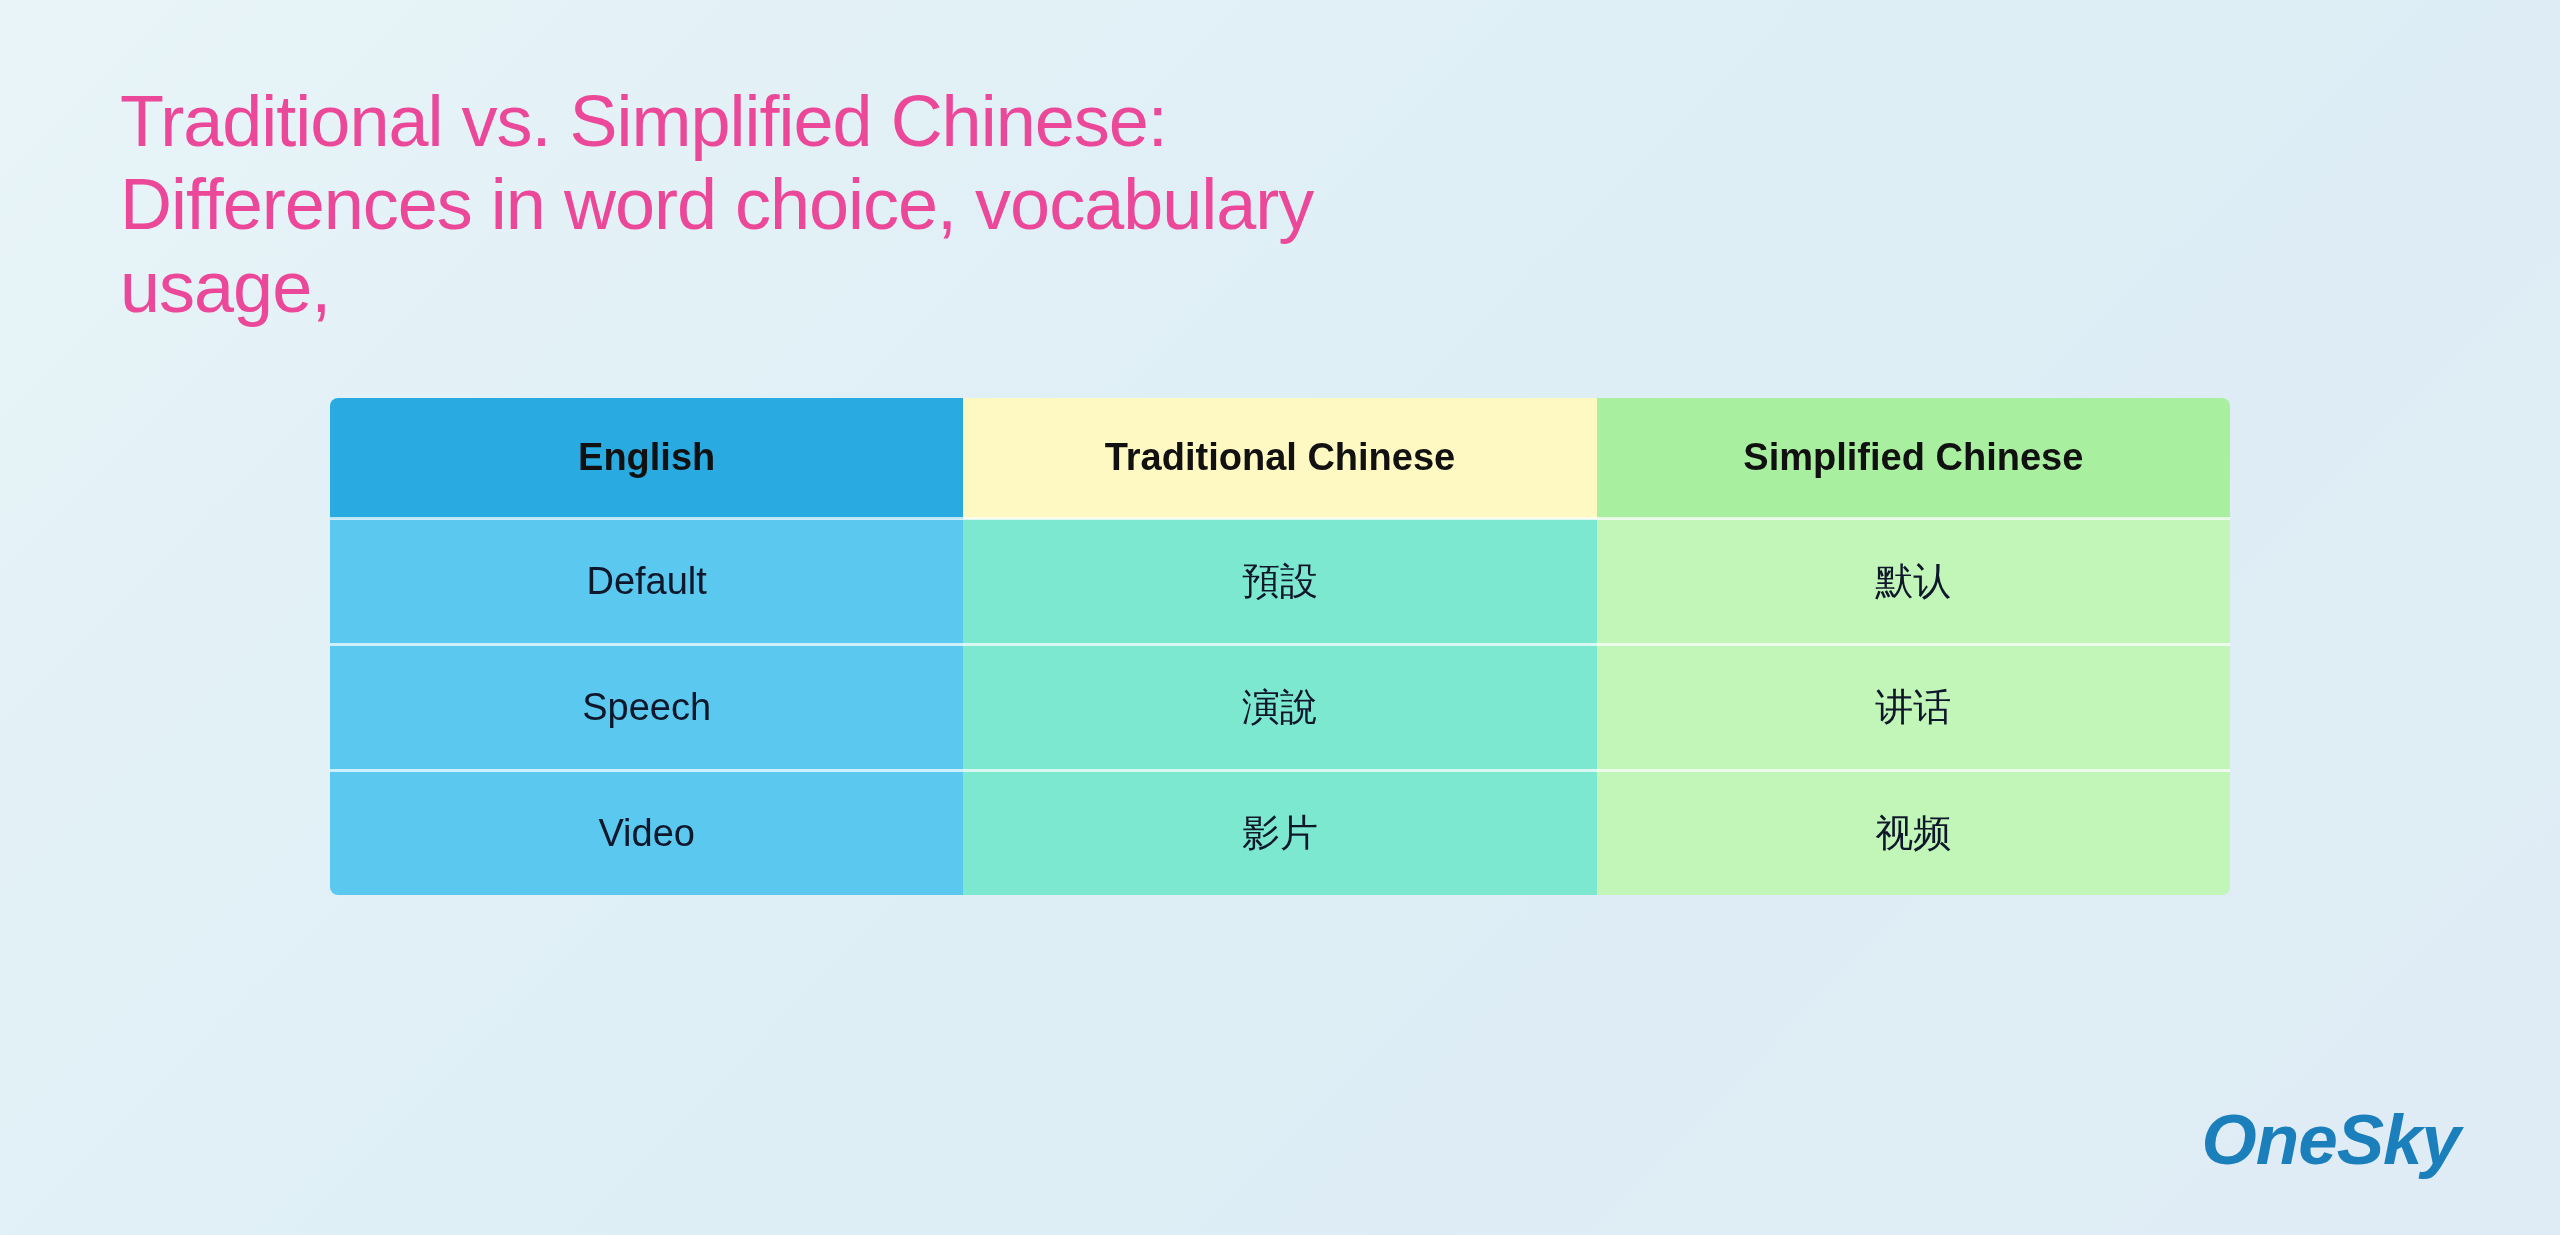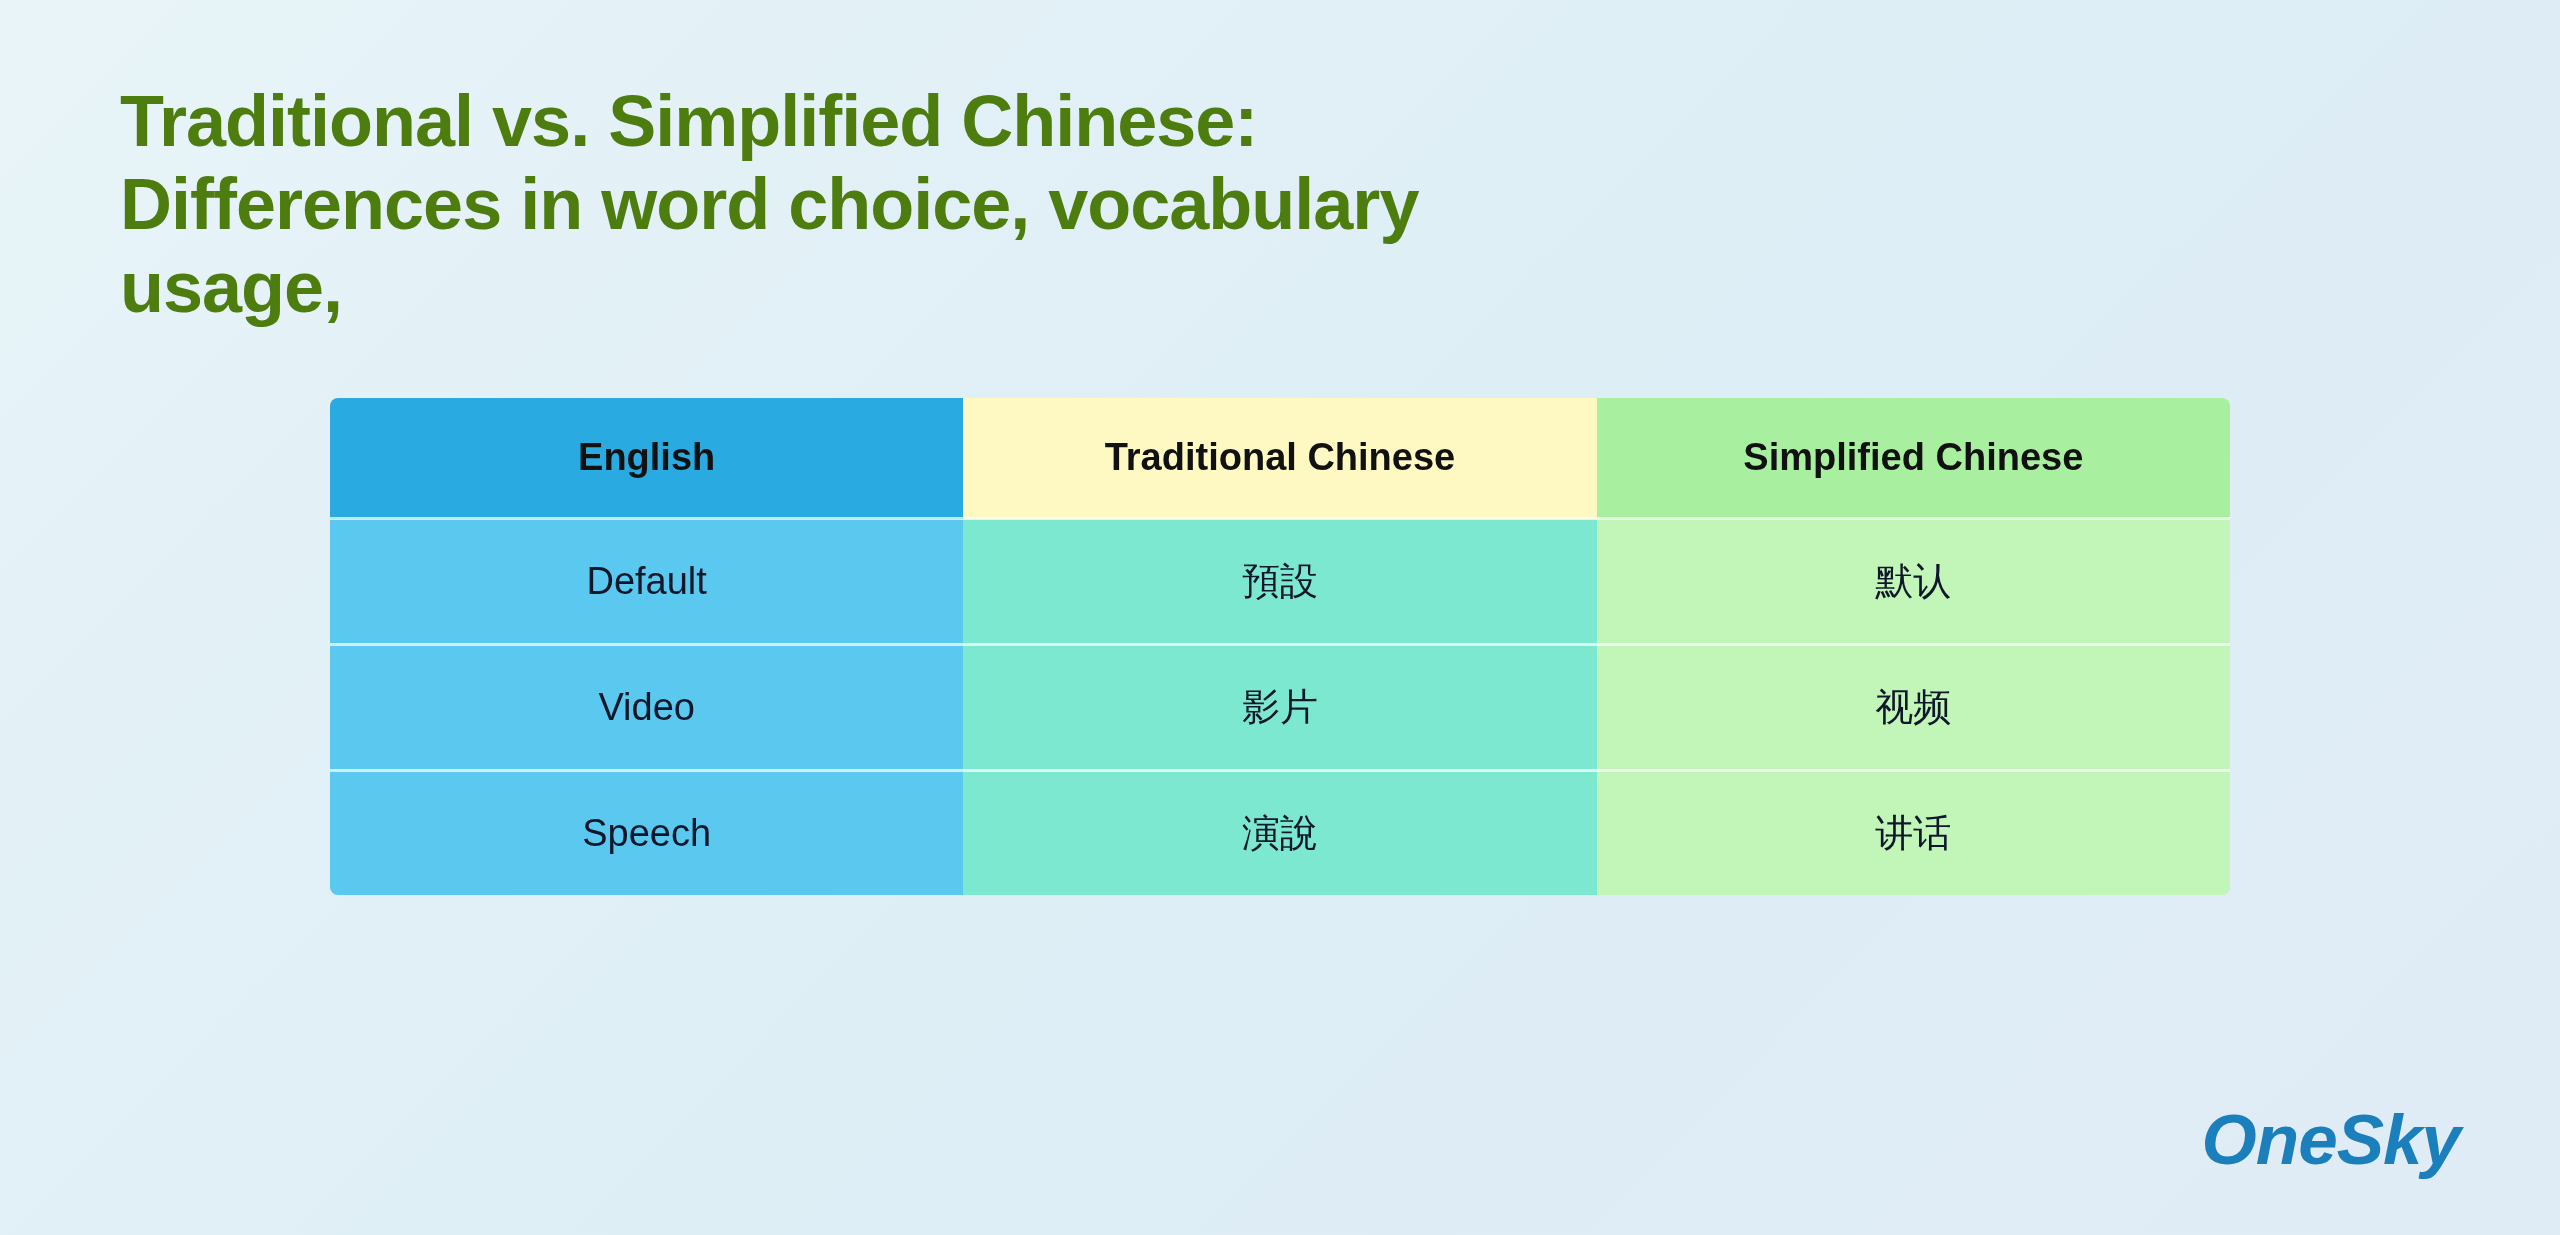--- a/index.html
+++ b/index.html
@@ -19,22 +19,22 @@
 
     .main-container {
       padding: 80px 120px 60px 120px;
       height: 100%;
       display: flex;
       flex-direction: column;
     }
 
     .page-title {
       font-size: 72px;
-      font-weight: 700;
-      color: #4d7c0f;
+      font-weight: 400;
+      color: #ec4899;
       line-height: 1.15;
       margin-bottom: 70px;
       max-width: 1400px;
       letter-spacing: -1px;
     }
 
     .table-wrapper {
       display: flex;
       justify-content: center;
       align-items: flex-start;
@@ -127,28 +127,28 @@
           <th class="col-simplified-header">Simplified Chinese</th>
         </tr>
       </thead>
       <tbody>
         <tr>
           <td class="col-english">Default</td>
           <td class="col-traditional">預設</td>
           <td class="col-simplified">默认</td>
         </tr>
         <tr>
+          <td class="col-english">Speech</td>
+          <td class="col-traditional">演說</td>
+          <td class="col-simplified">讲话</td>
+        </tr>
+        <tr>
           <td class="col-english">Video</td>
           <td class="col-traditional">影片</td>
           <td class="col-simplified">视频</td>
-        </tr>
-        <tr>
-          <td class="col-english">Speech</td>
-          <td class="col-traditional">演說</td>
-          <td class="col-simplified">讲话</td>
         </tr>
       </tbody>
     </table>
   </div>
 </div>
 
 <div class="onesky-logo">
   <span>OneSky</span>
 </div>
 

